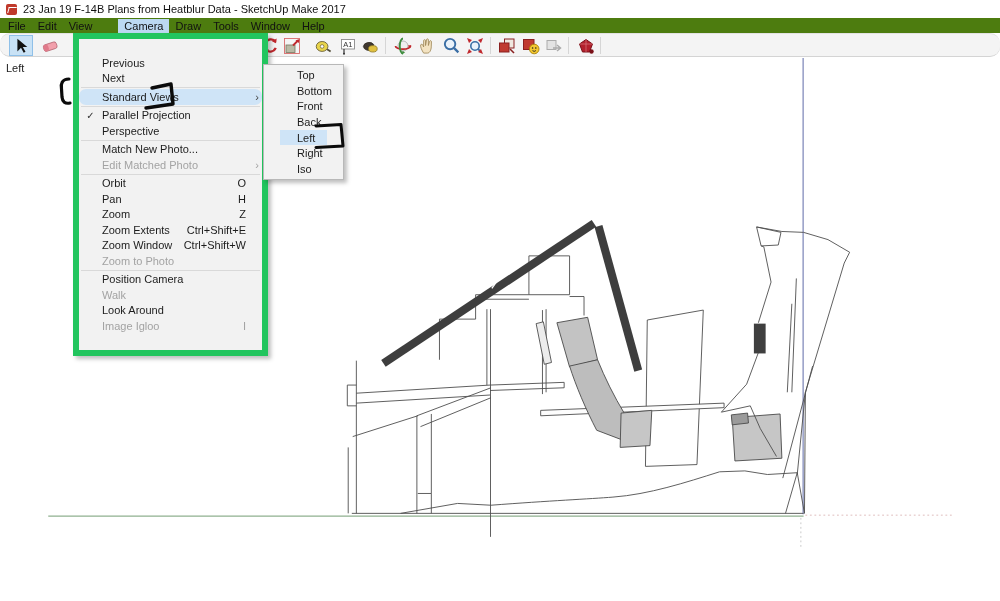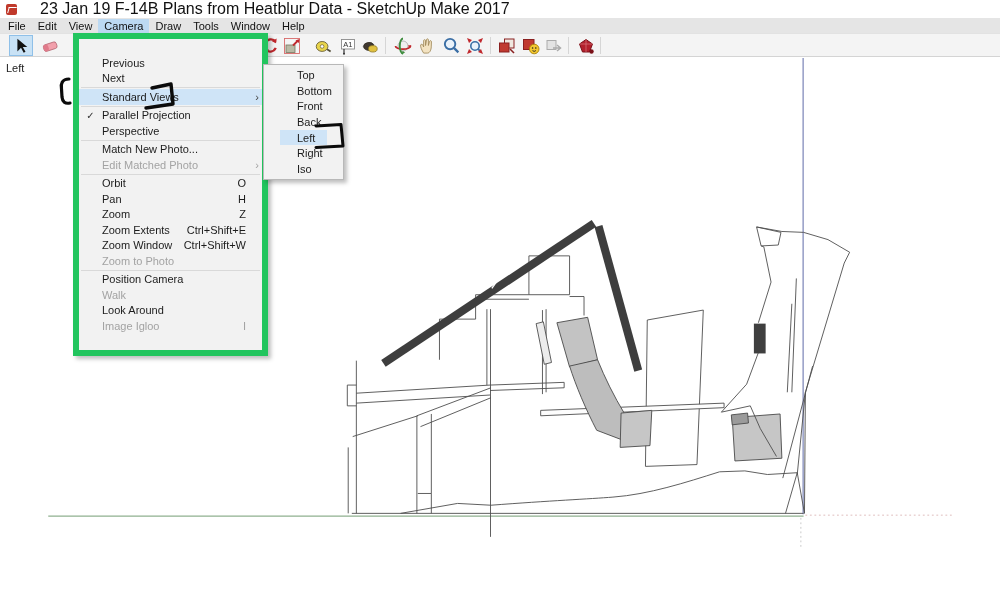--- a/index.html
+++ b/index.html
@@ -1,45 +1,45 @@
 <!DOCTYPE html>
 <html><head>
 <meta charset="utf-8">
 <style>
   * { margin:0; padding:0; box-sizing:border-box; }
   html,body { width:1000px; height:601px; overflow:hidden; background:#fff;
     font-family:"Liberation Sans", sans-serif; }
   .titlebar { position:absolute; left:0; top:0; width:1000px; height:18px; background:#fff;
-    display:flex; align-items:center; gap:23px; padding-left:6px; font-size:16px; color:#111; }
+    display:flex; align-items:center; gap:6px; padding-left:6px; font-size:11px; color:#111; }
   .app-logo { width:11px; height:11px; background:#c0392b; border-radius:2px; position:relative; flex:0 0 auto; }
   .app-logo::after { content:""; position:absolute; left:2px; top:3px; width:7px; height:5px;
     border:1.4px solid #fff; border-right:none; border-bottom:none; transform:skewX(-15deg); }
-  .menubar { position:absolute; left:0; top:18px; width:1000px; height:15px; background:#e5e5e5;
+  .menubar { position:absolute; left:0; top:18px; width:1000px; height:15px; background:#4d7c0f;
     display:flex; align-items:center; font-size:11px; color:#111; padding-left:2px; }
   .menubar .mb-item { padding:1px 6px; cursor:default; }
-  .menubar .mb-item.active { background:#bcd9f2; }
+  .menubar .mb-item.active { background:#bcd9f2;margin-left:20px; }
   .toolbar { position:absolute; left:0; top:33px; width:1000px; height:24px; background:#f4f4f4;
-    border-top:1px solid #e2e2e2; border-bottom:1px solid #d4d4d4; }
+    border-top:1px solid #e2e2e2; border-bottom:1px solid #d4d4d4;border-radius:10px; }
   .tbtn { position:absolute; top:1px; width:24px; height:21px; display:flex; align-items:center;
     justify-content:center; }
   .tbtn.active { background:#c9e2f5; border:1px solid #8fc0e8; }
   .tsep { position:absolute; top:3px; width:1px; height:17px; background:#d6d6d6; }
   .viewport { position:absolute; left:0; top:58px; width:1000px; height:543px; background:#fff; }
   .view-label { position:absolute; left:6px; top:4px; font-size:11px; color:#222; }
   svg.scene { position:absolute; left:0; top:0; }
   
   .menu { position:absolute; left:73px; top:33px; width:195px; background:#f2f2f2;
     border:6px solid #22c55e; box-shadow:3px 3px 4px rgba(0,0,0,.25); padding:16px 0; z-index:20;
     font-size:11px; color:#1c1c1c; }
   .mi { height:15.5px; display:flex; align-items:center; }
   .mi .gut { width:23px; text-align:center; font-size:10px; color:#333; flex:0 0 auto; }
   .mi .lbl { flex:1; white-space:nowrap; }
   .mi .sc { margin-right:6px; }
   .mi .sub { width:10px; text-align:center; color:#444; font-size:11px; }
-  .mi.hilite { background:#cfe4f7; }
+  .mi.hilite { background:#cfe4f7;border-radius:7px; }
   .mi.disabled .lbl, .mi.disabled .sc, .mi.disabled .sub { color:#a3a3a3; }
   .msep { height:1px; background:#d9d9d9; margin:1px 2px; }
   .submenu { position:absolute; left:263px; top:64px; width:81px; background:#f2f2f2;
     border:1px solid #b8b8b8; box-shadow:3px 3px 4px rgba(0,0,0,.25); padding:2px 16px; z-index:21;
     font-size:11px; color:#1c1c1c; }
   .smi { height:15.7px; display:flex; align-items:center; padding-left:17px; }
   .smi.hilite { background:#cfe4f7; }
   .annotations { position:absolute; left:0; top:0; z-index:30; pointer-events:none; }
 </style>
 </head>

